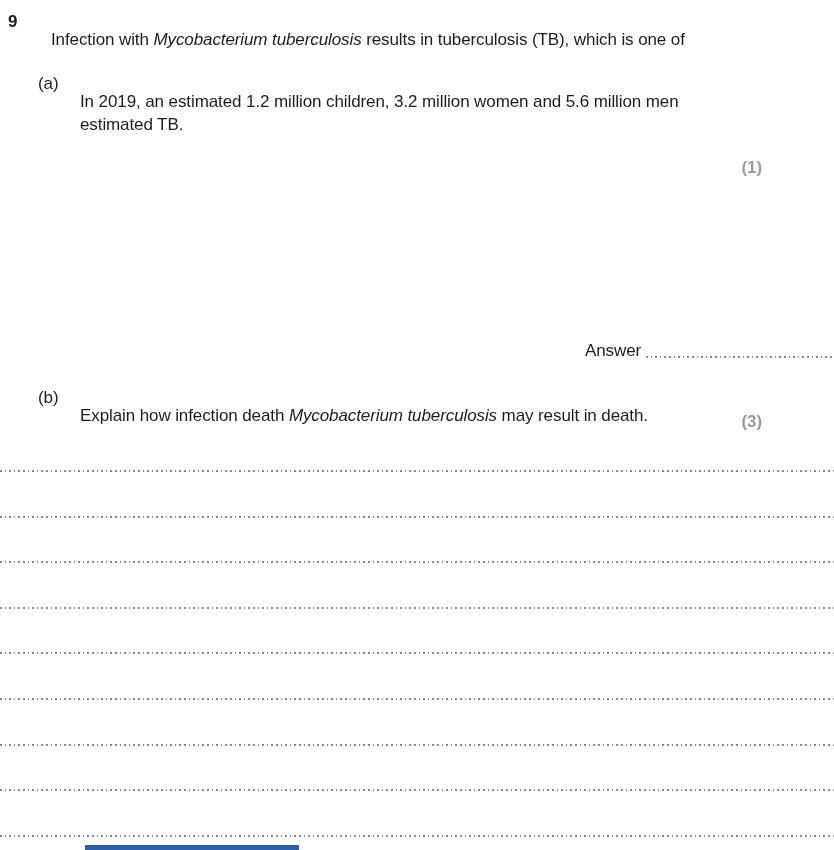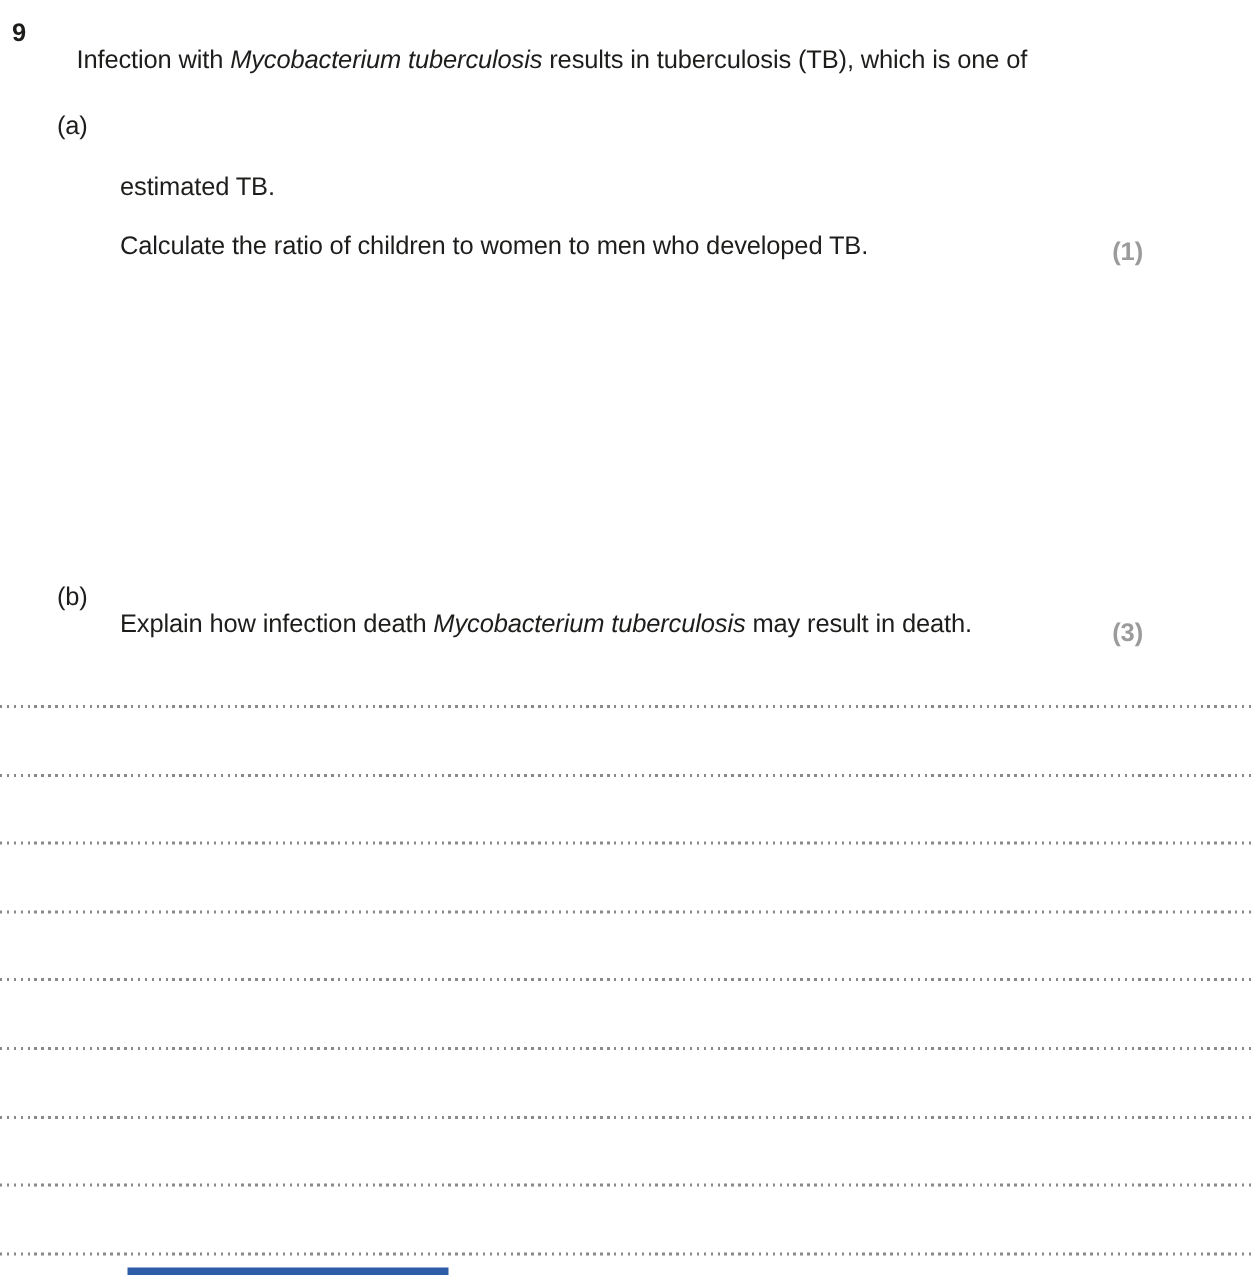--- a/index.html
+++ b/index.html
@@ -77,27 +77,30 @@
 <div class="page">
 
   <div class="abs q-stem-row">
     <span class="q-num">9</span>
     <p class="stem-text"><span>Infection with </span><em>Mycobacterium tuberculosis</em><span> results in tuberculosis (TB), which is one of</span><br></p>
   </div>
 
   <div class="abs part-row part-a-row">
     <span class="part-label">(a)</span>
     <div class="part-body">
-      <p><br><span>estimated TB.</span></p>
-      <p class="task-para">Calculate the ratio of children to women to men who developed TB.</p>
+      <p><span>In 2019, an estimated 1.2 million children, 3.2 million women and 5.6 million men</span><br><span>estimated TB.</span></p>
     </div>
   </div>
 
   <div class="abs marks marks-a">(1)</div>
 
+  <div class="abs answer-row">
+    <span>Answer</span>
+    <span class="answer-leader"></span>
+  </div>
 
   <div class="abs part-row part-b-row">
     <span class="part-label">(b)</span>
     <div class="part-body">
       <p><span>Explain how infection death </span><em>Mycobacterium tuberculosis</em><span> may result in death.</span></p>
     </div>
   </div>
 
   <div class="abs marks marks-b">(3)</div>
 

